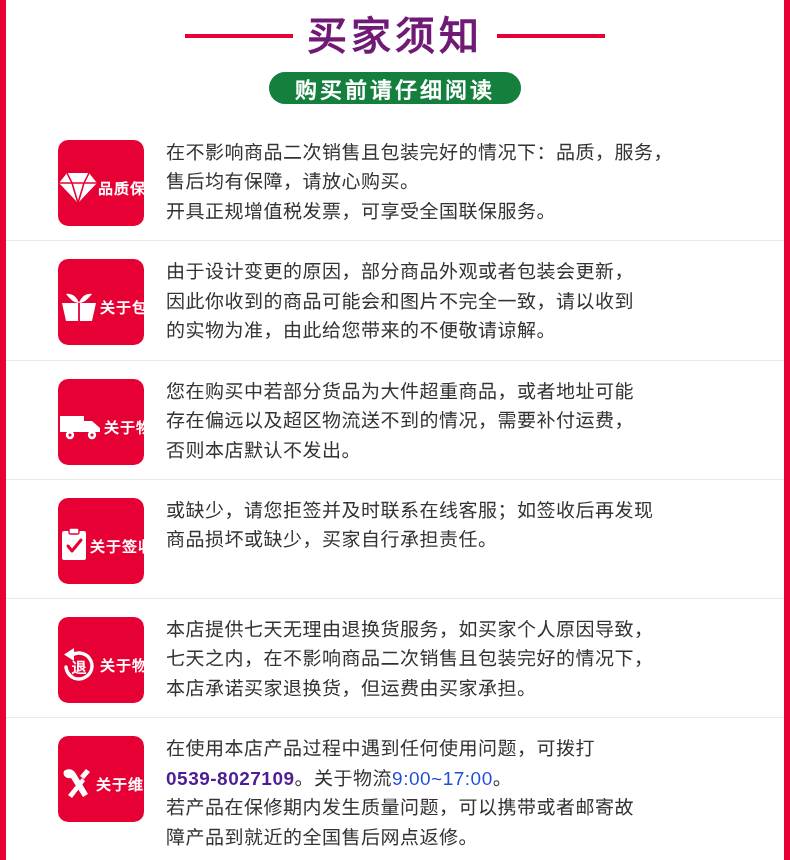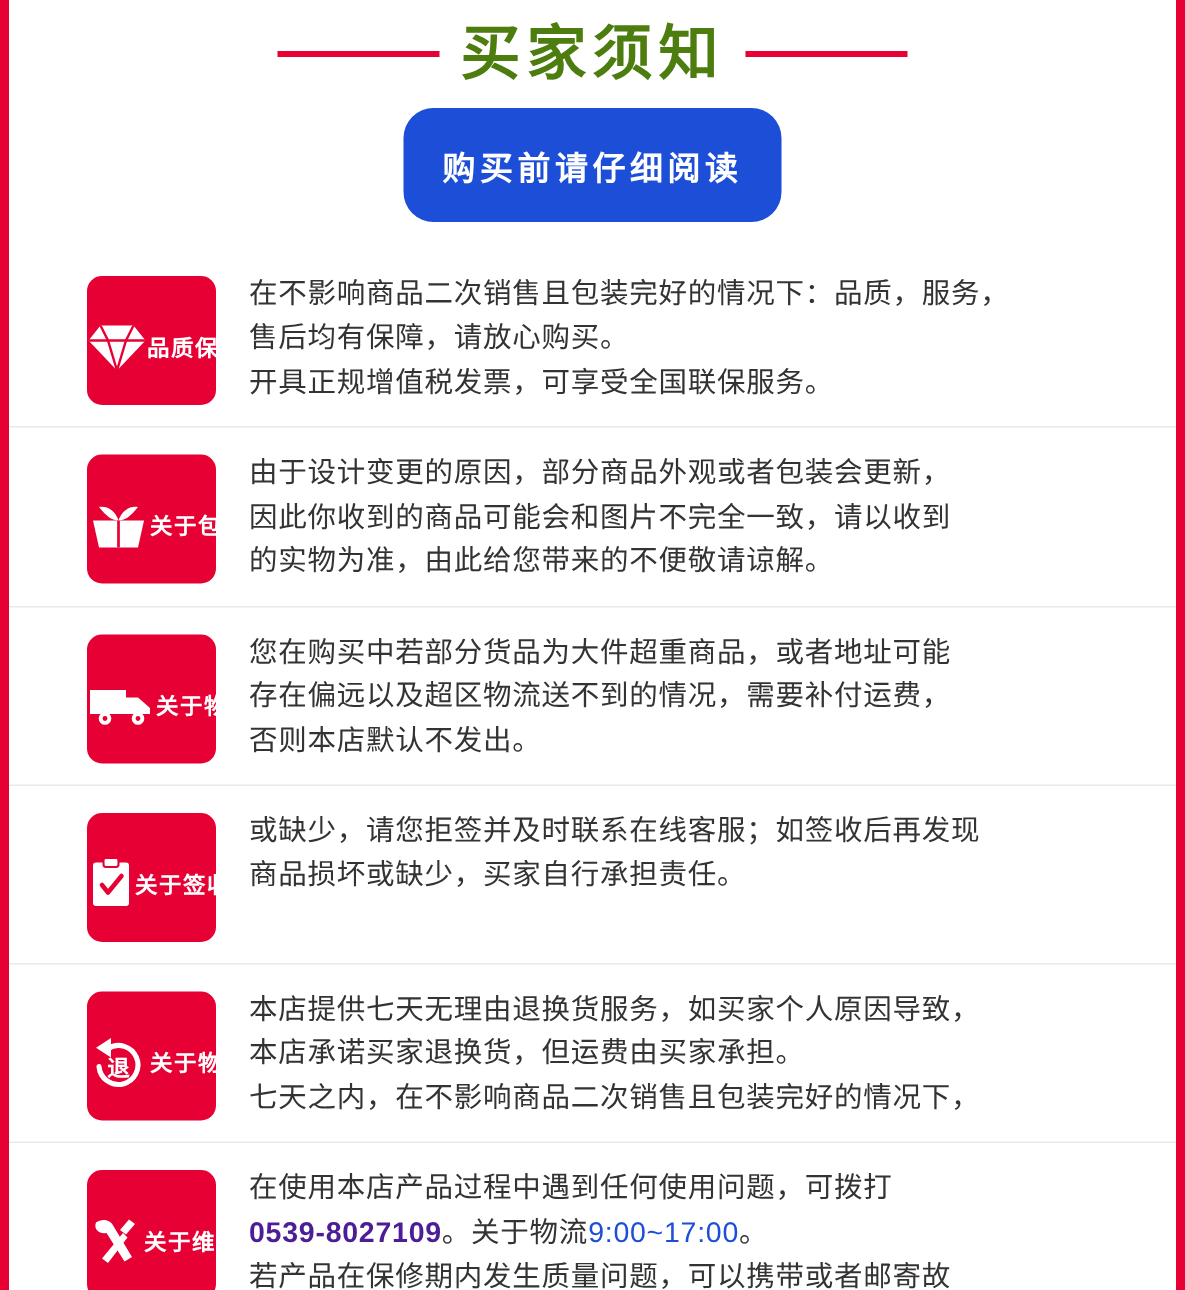--- a/index.html
+++ b/index.html
@@ -34,38 +34,38 @@
     gap: 14px;
   }
   .title-rule {
     width: 108px;
     height: 4px;
     background: #e60033;
   }
   .main-title {
     font-size: 40px;
     font-weight: bold;
-    color: #4d7c0f;
+    color: #701a75;
     letter-spacing: 4px;
     line-height: 1.1;
     white-space: nowrap;
   }
   .subtitle-wrap {
     margin-top: 14px;
     display: flex;
     justify-content: center;
   }
   .subtitle {
     display: inline-block;
-    background: #1d4ed8;
+    background: #15803d;
     color: #ffffff;
     font-size: 22px;
     font-weight: bold;
     letter-spacing: 3px;
-    padding: 22px 26px;
+    padding: 0 26px;
     border-radius: 20px;
     white-space: nowrap;
     font-family: Liberation Serif, serif;
   }
   
   .rows {
     margin-top: 18px;
   }
   .row {
     display: flex;
@@ -226,22 +226,22 @@
           <svg width="42" height="34" viewBox="0 0 42 34" aria-hidden="true">
             <path d="M14,8 A13,13 0 1 1 8,20" stroke="#ffffff" stroke-width="3.4" fill="none" stroke-linecap="round"></path>
             <polygon points="16,1 16,14 6,7.5" fill="#ffffff"></polygon>
             <text x="21" y="26" font-family="'Liberation Sans', sans-serif" font-size="15" font-weight="bold" fill="#ffffff" text-anchor="middle">退</text>
           </svg>
         </span>
         <span class="badge-label">关于物流</span>
       </div>
       <div class="texts">
         <div class="line">本店提供七天无理由退换货服务，如买家个人原因导致，</div>
+        <div class="line">七天之内，在不影响商品二次销售且包装完好的情况下，</div>
         <div class="line">本店承诺买家退换货，但运费由买家承担。</div>
-        <div class="line">七天之内，在不影响商品二次销售且包装完好的情况下，</div>
       </div>
     </div>
 
     <div class="row">
       <div class="badge">
         <span class="glyph">
           <svg width="38" height="34" viewBox="0 0 38 34" aria-hidden="true">
             <path d="M6,4 C10,1 16,2 18,7 L30,27 L25,30 L13,11 C9,12 4,9 6,4 Z" fill="#ffffff"></path>
             <path d="M32,5 L26,12 L22,9 L28,2 Z" fill="#ffffff"></path>
             <path d="M24,11 L10,28 L14,31 L27,14 Z" fill="#ffffff"></path>

